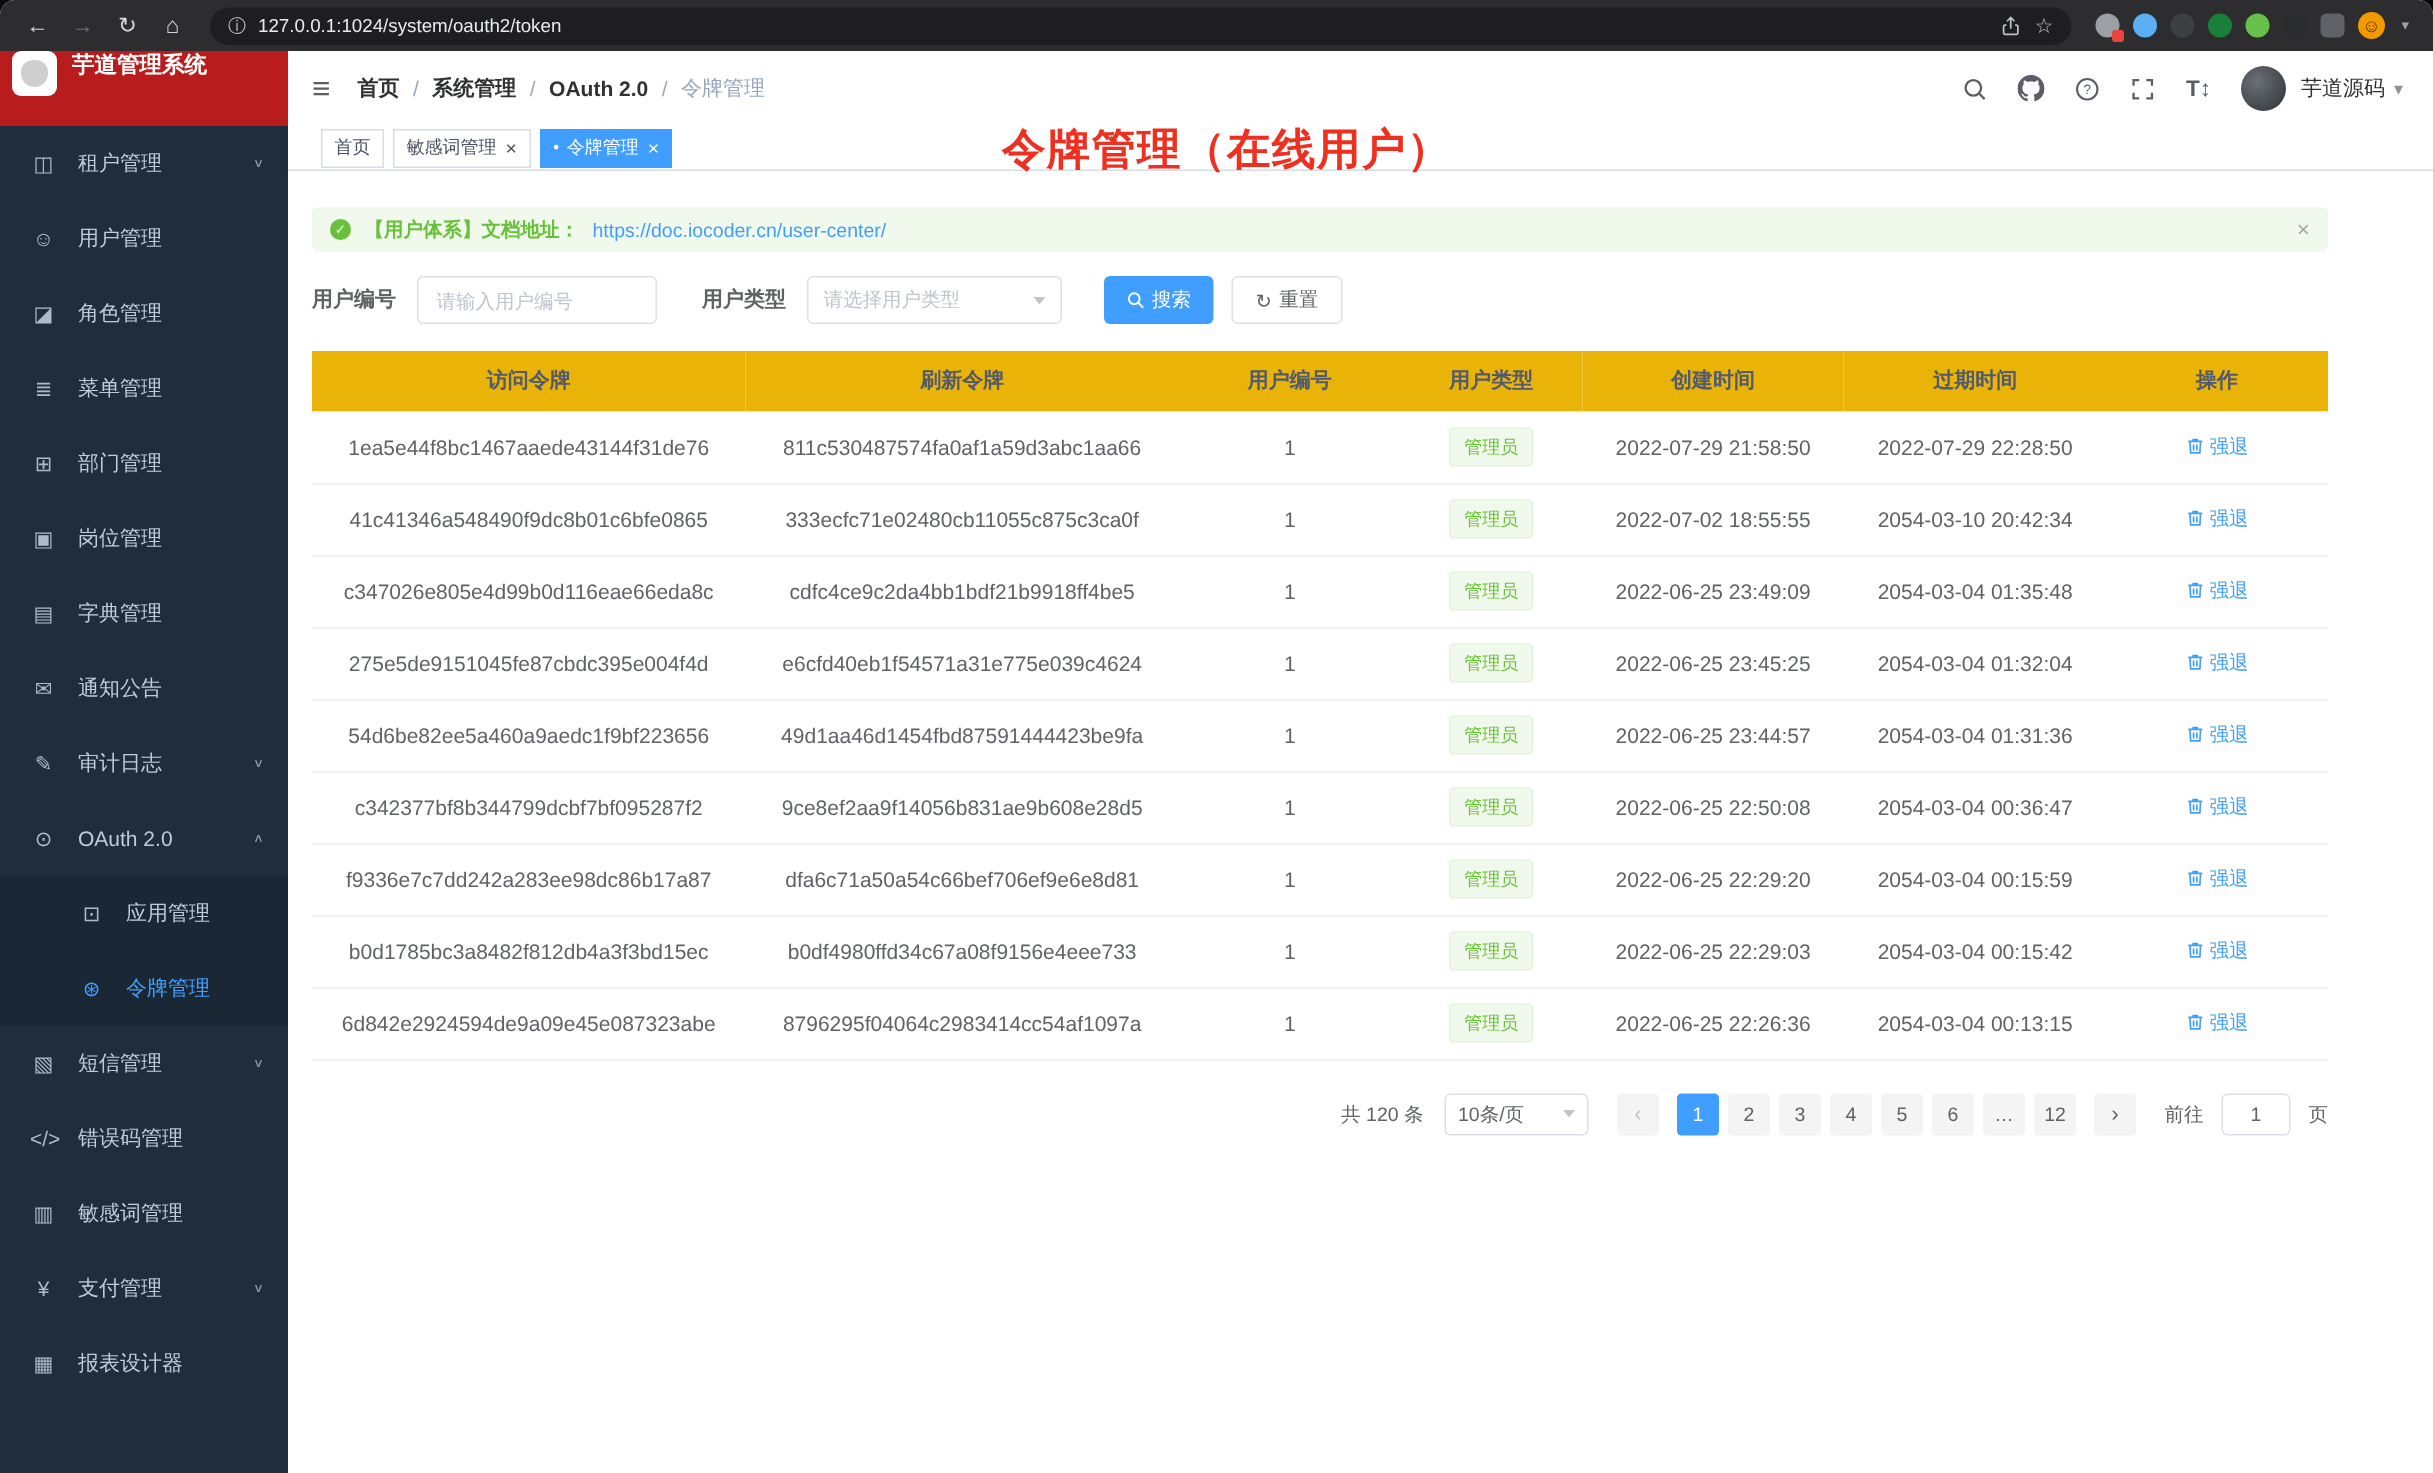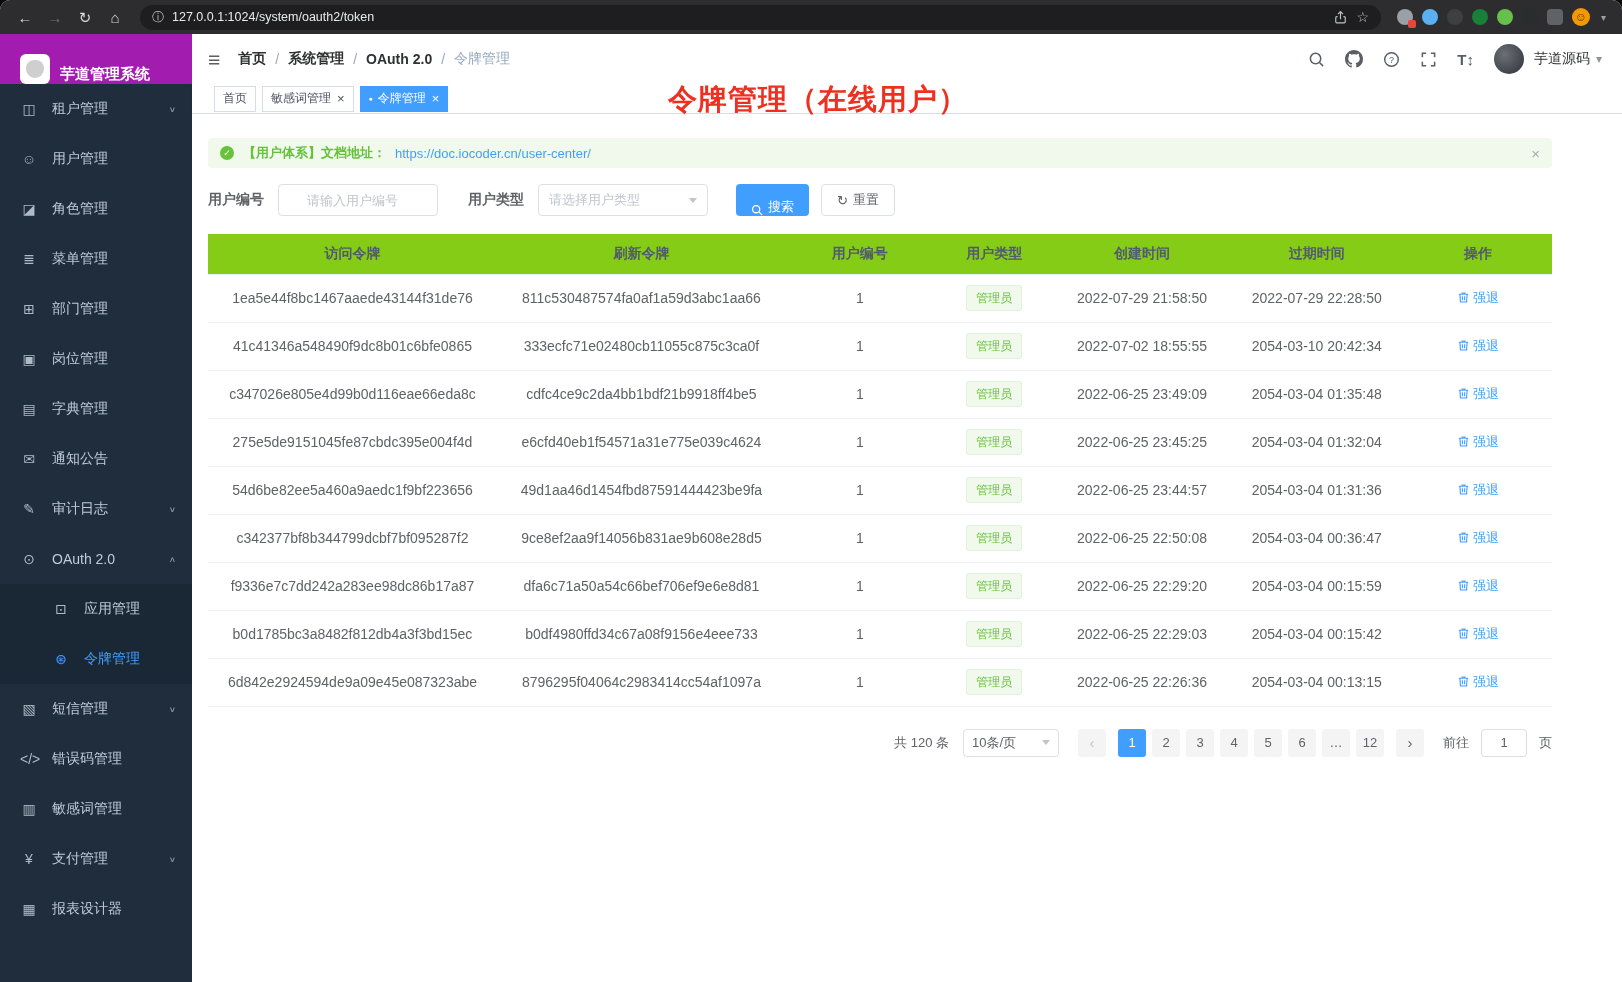--- a/index.html
+++ b/index.html
@@ -25,21 +25,21 @@
   .e4{background:#188038;}
   .e5{background:#67c04b;}
   .e6{background:#2b2c2e;}
   .e7{background:#5f6368;border-radius:4px;}
   .profile-dot{width:18px;height:18px;border-radius:50%;background:#f29900;color:#5f3c00;font-size:12px;line-height:18px;text-align:center;cursor:pointer;flex:0 0 18px;}
   .chrome-caret{color:#9aa0a6;font-size:10px;margin-left:2px;cursor:pointer;}
 
   
   .app{display:flex;flex:1;min-height:0;}
   .sidebar{width:192px;flex:0 0 192px;background:#1f2d3d;display:flex;flex-direction:column;}
-  .logo-row{height:50px;flex:0 0 50px;background:#a21caf;display:flex;align-items:flex-end;padding-left:20px;gap:10px;cursor:pointer;}
+  .logo-row{height:50px;flex:0 0 50px;background:#b91c1c;display:flex;align-items:flex-start;padding-left:8px;gap:10px;cursor:pointer;}
   .logo-img{width:30px;height:30px;background:#fff;border-radius:6px;position:relative;flex:0 0 30px;}
   .logo-img::after{content:"";position:absolute;inset:6px;background:#cfcfcf;border-radius:45% 45% 50% 50%;}
   .logo-title{color:#fff;font-size:15px;font-weight:700;white-space:nowrap;}
   .menu{flex:1;overflow:hidden;display:flex;flex-direction:column;}
   .menu-item{display:flex;align-items:center;height:50px;flex:0 0 50px;padding:0 16px 0 20px;color:#bfcbd9;font-size:14px;cursor:pointer;text-decoration:none;}
   .mi-icon{width:18px;flex:0 0 18px;margin-right:14px;font-size:14px;color:#aebbc7;text-align:center;white-space:nowrap;overflow:visible;}
   .mi-label{flex:1;white-space:nowrap;}
   .mi-chevron{font-size:10px;color:#8b9aa8;transform:scaleY(.8);}
   .menu-item.sub{padding-left:52px;background:#1a2836;}
   .menu-item.active .mi-label,.menu-item.active .mi-icon{color:#409eff;}
@@ -73,32 +73,32 @@
 
   .alert{height:30px;background:#f0f9eb;border-radius:4px;display:flex;align-items:center;padding:0 12px;gap:9px;}
   .alert-check{width:14px;height:14px;flex:0 0 14px;background:#67c23a;color:#fff;border-radius:50%;font-size:9px;line-height:14px;text-align:center;}
   .alert-text{color:#67c23a;font-size:13px;font-weight:600;}
   .alert-link{color:#409eff;font-size:13px;cursor:pointer;text-decoration:none;}
   .alert-close{margin-left:auto;color:#a8abb2;font-size:15px;cursor:pointer;line-height:1;}
 
   .filters{display:flex;align-items:center;margin-top:16px;}
   .f-label{font-size:14px;font-weight:700;color:#606266;margin-right:14px;white-space:nowrap;}
   .f-label.second{margin-left:30px;}
-  .txt{width:160px;height:32px;border:1px solid #dcdfe6;border-radius:4px;padding:0 28px;font-size:13px;color:#ec4899;outline:none;font-family:inherit;}
+  .txt{width:160px;height:32px;border:1px solid #dcdfe6;border-radius:4px;padding:0 12px;font-size:13px;color:#ec4899;outline:none;font-family:inherit;}
   .txt::placeholder{color:#c0c4cc;}
   .select-box{width:170px;height:32px;border:1px solid #dcdfe6;border-radius:4px;display:flex;align-items:center;justify-content:space-between;padding:0 10px;cursor:pointer;}
   .select-ph{color:#c0c4cc;font-size:13px;}
   .sel-caret{width:0;height:0;border-left:4px solid transparent;border-right:4px solid transparent;border-top:5px solid #c0c4cc;}
   .btn{height:32px;border-radius:4px;font-size:13px;display:inline-flex;align-items:center;gap:5px;padding:0 15px;border:none;cursor:pointer;font-family:inherit;}
-  .btn.primary{background:#409eff;color:#fff;margin-left:28px;align-items:flex-end;}
+  .btn.primary{background:#409eff;color:#fff;margin-left:28px;}
   .btn.plain{background:#fff;border:1px solid #dcdfe6;color:#606266;margin-left:12px;}
   .reset-ic{font-size:13px;line-height:1;}
 
   .data-table{width:100%;border-collapse:collapse;margin-top:18px;table-layout:fixed;}
-  .data-table th{height:40px;background:#84cc16;font-size:14px;font-weight:700;color:#515a6e;text-align:center;border-bottom:1px solid #ebeef5;cursor:default;}
+  .data-table th{height:40px;background:#eab308;font-size:14px;font-weight:700;color:#515a6e;text-align:center;border-bottom:1px solid #ebeef5;cursor:default;}
   .data-table td{height:48px;font-size:14px;color:#606266;text-align:center;border-bottom:1px solid #ebeef5;white-space:nowrap;overflow:hidden;}
   .badge{display:inline-block;padding:4px 9px;font-size:12px;border-radius:3px;background:#f0f9eb;color:#67c23a;border:1px solid #e1f3d8;line-height:16px;}
   .action-link{color:#409eff;font-size:13px;display:inline-flex;align-items:center;gap:3px;cursor:pointer;text-decoration:none;}
 
   .pagination{display:flex;align-items:center;justify-content:flex-end;margin-top:22px;gap:6px;font-size:13px;color:#606266;}
   .pg-total{margin-right:8px;white-space:nowrap;}
   .size-select{width:96px;height:28px;border:1px solid #dcdfe6;border-radius:4px;display:flex;align-items:center;justify-content:space-between;padding:0 8px;margin-right:10px;cursor:pointer;font-size:13px;color:#606266;}
   .pages{display:flex;}
   .pg-btn{min-width:28px;height:28px;margin:0 3px;background:#f4f4f5;border:none;border-radius:3px;color:#606266;font-size:13px;cursor:pointer;font-family:inherit;}
   .pg-btn.active{background:#409eff;color:#fff;}

